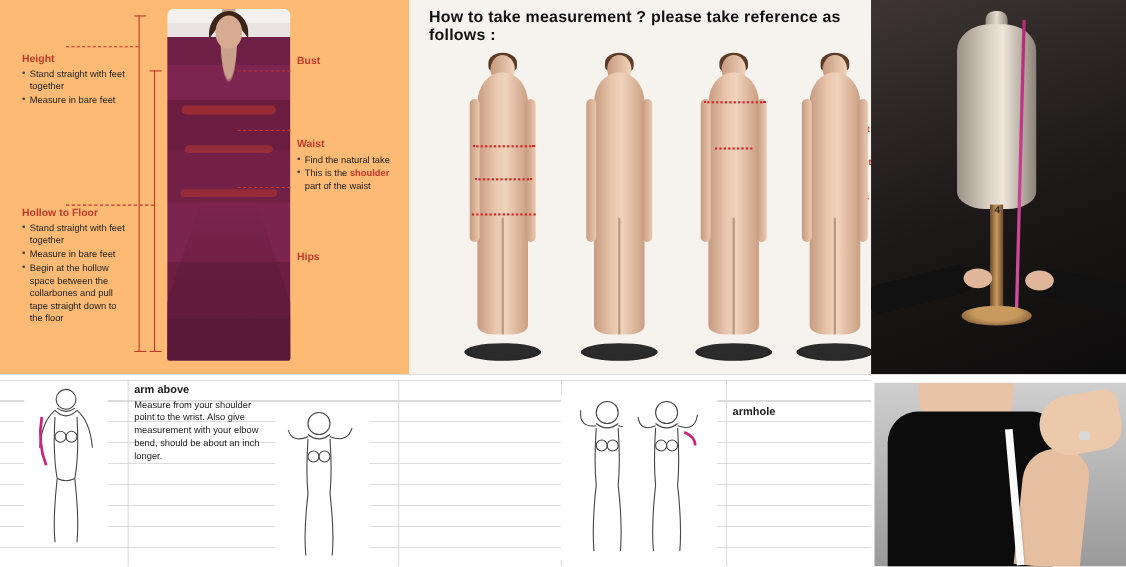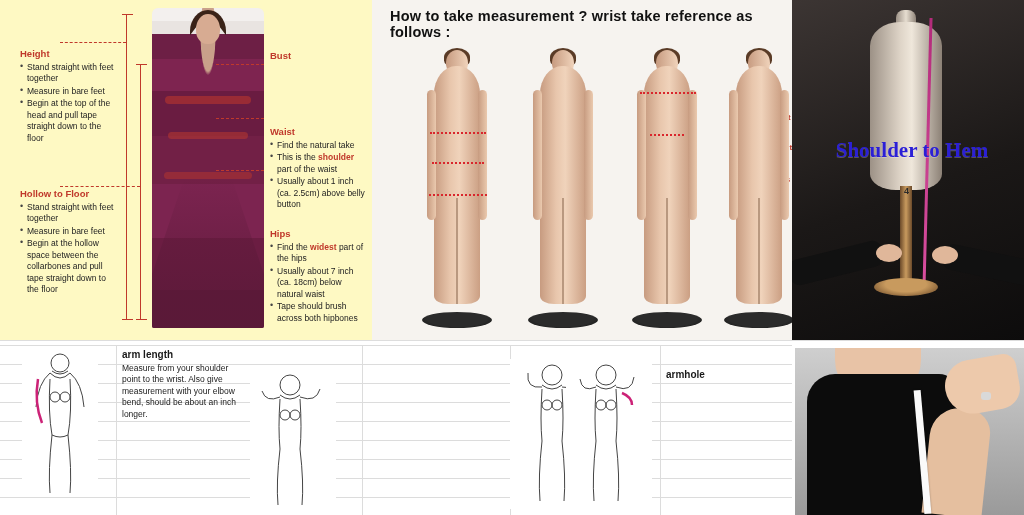--- a/index.html
+++ b/index.html
@@ -20,21 +20,21 @@
     height: 515px;
     background: #ffffff;
   }
 
   
   .abs { position: absolute; }
 
   
   #panel-dress {
     left: 0; top: 0; width: 372px; height: 340px;
-    background: #fef9c3;
+    background: #fdba74;
     border-right: 1px solid #e6e6e6;
   }
   .dress-photo {
     position: absolute;
     left: 152px; top: 8px; width: 112px; height: 320px;
     background:
       radial-gradient(ellipse at 50% 8%, #c9a08a 0 9%, rgba(201,160,138,0) 10%),
       linear-gradient(to bottom,
         #f3f0ee 0 4%,
         #e9e4e1 4% 8%,
@@ -327,21 +327,20 @@
 
     <div class="abs" style="left:165px; top:96px; width:86px; height:8px; background:rgba(192,57,43,.55); border-radius:4px;"></div>
     <div class="abs" style="left:168px; top:132px; width:80px; height:7px; background:rgba(192,57,43,.5); border-radius:4px;"></div>
     <div class="abs" style="left:164px; top:172px; width:88px; height:7px; background:rgba(192,57,43,.45); border-radius:4px;"></div>
 
     <div class="tag" style="left:20px; top:48px; width:96px;">
       <span class="tt">Height</span>
       <ul>
         <li>Stand straight with feet together</li>
         <li>Measure in bare feet</li>
-        <li>Begin at the top of the head and pull tape straight down to the floor</li>
       </ul>
     </div>
 
     <div class="tag" style="left:20px; top:188px; width:98px;">
       <span class="tt">Hollow to Floor</span>
       <ul>
         <li>Stand straight with feet together</li>
         <li>Measure in bare feet</li>
         <li>Begin at the hollow space between the collarbones and pull tape straight down to the floor</li>
       </ul>
@@ -349,36 +348,30 @@
 
     <div class="tag" style="left:270px; top:50px; width:96px;">
       <span class="tt">Bust</span>
     </div>
 
     <div class="tag" style="left:270px; top:126px; width:96px;">
       <span class="tt">Waist</span>
       <ul>
         <li>Find the natural take</li>
         <li>This is the <span class="em-red">shoulder</span> part of the waist</li>
-        <li>Usually about 1 inch (ca. 2.5cm) above belly button</li>
       </ul>
     </div>
 
     <div class="tag" style="left:270px; top:228px; width:96px;">
       <span class="tt">Hips</span>
-      <ul>
-        <li>Find the <span class="em-red">widest</span> part of the hips</li>
-        <li>Usually about 7 inch (ca. 18cm) below natural waist</li>
-        <li>Tape should brush across both hipbones</li>
-      </ul>
     </div>
   </div>
 
   <div class="abs" id="panel-mannequins">
-    <div class="title">How to take measurement ?  wrist take reference as follows :</div>
+    <div class="title">How to take measurement ?  please take reference as follows :</div>
 
     <div class="mann" style="left:46px;">
       <div class="hair2"></div>
       <div class="hd"></div>
       <div class="body"></div>
       <div class="armL"></div>
       <div class="armR"></div>
       <div class="legsplit"></div>
       <div class="base"></div>
       <div class="mtape" style="left:12px; top:84px; width:56px;"></div>
@@ -435,21 +428,20 @@
     <div class="neck"></div>
     <div class="torso"></div>
     <div class="tape-vert"></div>
     <div class="stand"></div>
     <div class="foot"></div>
     <div class="tagnum">4</div>
     <div class="armA"></div>
     <div class="armB"></div>
     <div class="handA"></div>
     <div class="handB"></div>
-    <div id="form-caption">Shoulder to Hem</div>
   </div>
 
   <div class="abs" id="strip">
 
     <div class="ruled" style="left:0; top:4px; width:792px; height:170px;"></div>
     <div class="vrule" style="left:116px; top:4px; height:170px;"></div>
     <div class="vrule" style="left:362px; top:4px; height:170px;"></div>
     <div class="vrule" style="left:510px; top:4px; height:170px;"></div>
     <div class="vrule" style="left:660px; top:4px; height:170px;"></div>
 
@@ -463,21 +455,21 @@
           <path d="M28 30 q-2 34 2 56 M48 30 q2 34 -2 56"></path>
           <path d="M30 86 q-4 36 -2 58 M46 86 q4 36 2 58"></path>
           <path d="M30 86 q8 4 16 0"></path>
           <circle cx="33" cy="48" r="5"></circle>
             <circle cx="43" cy="48" r="5"></circle>
         </g>
         <path d="M16 30 q-4 24 4 44" fill="none" stroke="#cc2277" stroke-width="2.5"></path>
       </svg>
     </div>
     <div class="note" style="left:122px; top:8px; width:126px;">
-      <b>arm length</b>
+      <b>arm above</b>
       <span>Measure from your shoulder point to the wrist. Also give measurement with your elbow bend, should be about an inch longer.</span>
     </div>
 
     <div class="sketch" style="left:250px; top:28px;">
       <svg width="86" height="140" viewBox="0 0 86 140">
         <g fill="none" stroke="#444" stroke-width="1">
           <circle cx="40" cy="16" r="10"></circle>
           <path d="M30 26 q10 8 20 0"></path>
           <path d="M30 28 q-14 6 -18 -6 M50 28 q16 6 20 -8"></path>
           <path d="M30 30 q-2 30 0 50 M50 30 q2 30 0 50"></path>

